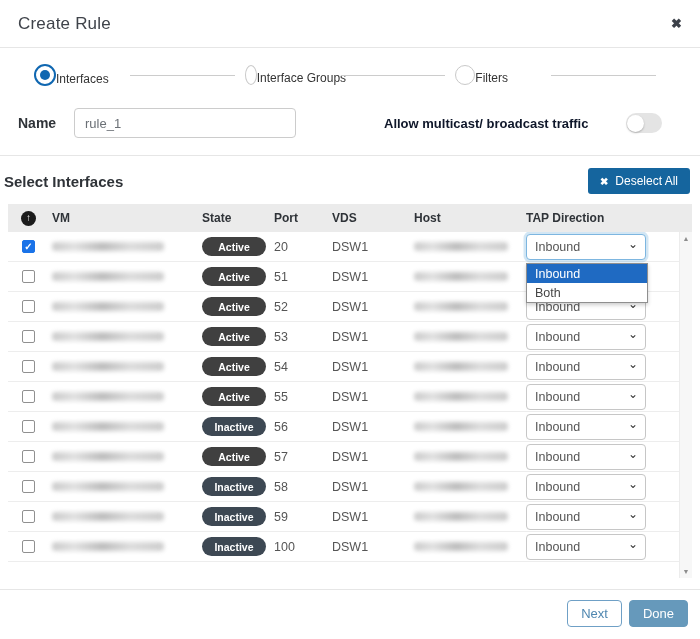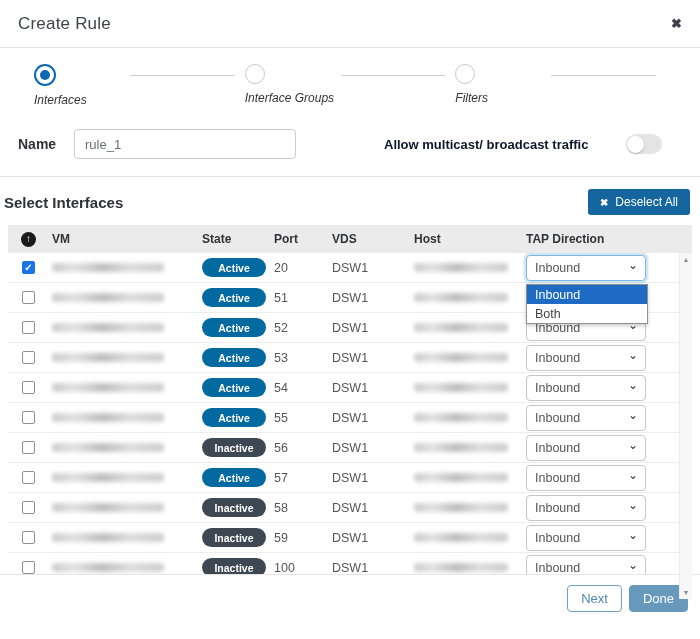--- a/index.html
+++ b/index.html
@@ -7,21 +7,21 @@
 
   .dialog { width:700px; height:639px; background:#fff; position:relative; }
 
   
   .titlebar { height:48px; display:flex; align-items:center; justify-content:space-between; padding:0 18px; border-bottom:1px solid #e6e6e6; }
   .title { font-size:17px; color:#3f434a; font-weight:400; letter-spacing:.2px; }
   .close-btn { font-size:13px; font-weight:bold; color:#3c4149; cursor:pointer; line-height:1; }
 
   
   .stepper { display:flex; align-items:flex-start; padding:16px 34px 6px 34px; }
-  .step { display:flex; flex-direction:column; align-items:flex-start; width:86px;font-style:italic; }
+  .step { display:flex; flex-direction:row; align-items:center; width:86px; }
   .step-circle { width:20px; height:20px; border-radius:50%; border:1px solid #c9c9c9; background:#fff; display:flex; align-items:center; justify-content:center; }
   .step.active .step-circle { width:22px; height:22px; border:2px solid #0f67b1; }
   .step-dot { width:10px; height:10px; border-radius:50%; background:transparent; }
   .step.active .step-dot { background:#0f67b1; }
   .step-label { margin-top:7px; font-size:12px; color:#333; white-space:nowrap; }
   .step-line { flex:1; height:1px; background:#ccc; margin:11px 10px 0 10px; }
 
   
   .form-row { display:flex; align-items:center; margin:16px 18px 0 18px; }
   .name-label { font-size:14px; font-weight:bold; color:#2f3338; width:56px; }
@@ -45,37 +45,37 @@
   .thead { background:#ebebeb; height:28px; font-size:12px; font-weight:bold; color:#2f3338; }
   .sort-icon { width:15px; height:15px; border-radius:50%; background:#1b1b1b; color:#fff; font-size:10px; font-weight:bold; display:flex; align-items:center; justify-content:center; margin-left:5px; line-height:1; }
   .tbody { position:relative; height:346px; overflow:hidden; }
   .trow { height:30px; border-bottom:1px solid #ededed; font-size:12.5px; color:#555; }
   .cb { width:13px; height:13px; border:1px solid #909090; border-radius:2px; background:#fff; margin-left:6px; display:flex; align-items:center; justify-content:center; cursor:pointer; }
   .cb.checked { background:#1a73e8; border-color:#1a73e8; color:#fff; font-size:10px; font-weight:bold; line-height:1; }
   .blur-blob { height:9px; border-radius:4px; background:linear-gradient(90deg,#b9b9b9,#d8d8d8 20%,#a8a8a8 45%,#d2d2d2 70%,#bcbcbc); filter:blur(2px); opacity:.75; }
   .vm-blob { width:112px; }
   .host-blob { width:94px; }
   .badge { display:inline-block; width:64px; text-align:center; padding:3.5px 0; border-radius:10px; color:#fff; font-size:10.5px; font-weight:bold; }
-  .badge-active { background:#0369a1; }
+  .badge-active { background:#404040; }
   .badge-inactive { background:#3d4853; }
   .sel { width:120px; height:26px; border:1px solid #c6c6c6; border-radius:4px; background:#fff; font-size:12.5px; color:#555; display:flex; align-items:center; padding:0 8px; position:relative; cursor:pointer; }
   .sel .chev { position:absolute; right:7px; top:2px; font-size:12px; color:#333; }
   .sel.focused { border-color:#7db6e0; box-shadow:0 0 0 2.5px rgba(125,182,224,.35); }
 
   
   .dd-popup { position:absolute; left:518px; top:31px; width:122px; background:#fff; border:1px solid #8f8f8f; box-shadow:0 2px 4px rgba(0,0,0,.2); z-index:5; }
   .dd-item { font-size:12.5px; color:#444; padding:2.5px 8px; cursor:pointer; }
   .dd-item.selected { background:#1f6ac2; color:#fff; }
 
   
   .scrollbar { position:absolute; right:0; top:0; bottom:0; width:13px; background:#f7f7f7; border-left:1px solid #ececec; display:flex; flex-direction:column; justify-content:space-between; align-items:center; padding:3px 0; z-index:4; }
   .scroll-arrow { font-size:7px; color:#8d8d8d; line-height:1; cursor:pointer; }
 
   
-  .footer { position:absolute; left:0; right:0; bottom:15px; border-top:1px solid #e6e6e6; padding:10px 12px 12px 12px; display:flex; justify-content:flex-end; gap:7px; background:#fff;margin-top:36px; }
+  .footer { position:absolute; left:0; right:0; bottom:0; border-top:1px solid #e6e6e6; padding:10px 12px 12px 12px; display:flex; justify-content:flex-end; gap:7px; background:#fff;margin-top:36px; }
   .btn { font-size:13px; border-radius:4px; padding:5px 13px; cursor:pointer; font-family:"Liberation Sans", sans-serif; }
   .btn-next { background:#fff; border:1px solid #6fa0c6; color:#4f87b0; }
   .btn-done { background:#6699bb; border:1px solid #6699bb; color:#fff; }
 </style>
 </head>
 <body>
 
 <div class="dialog">
 
   <div class="titlebar">

